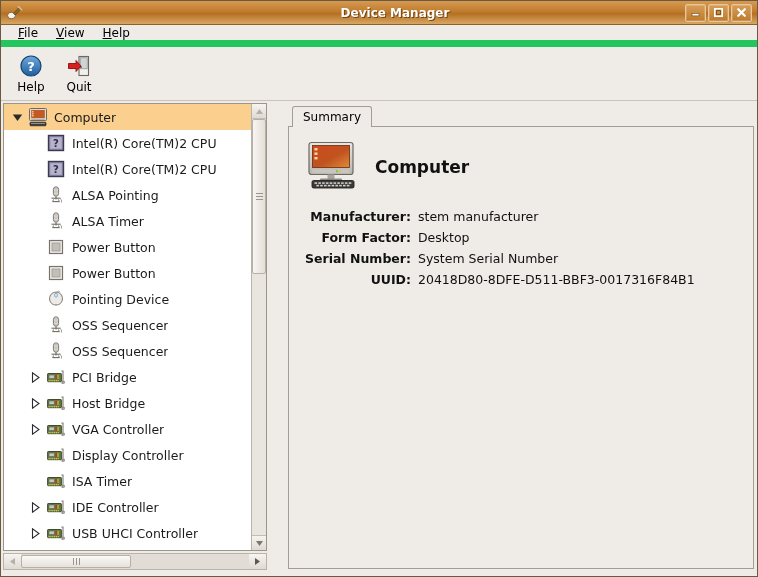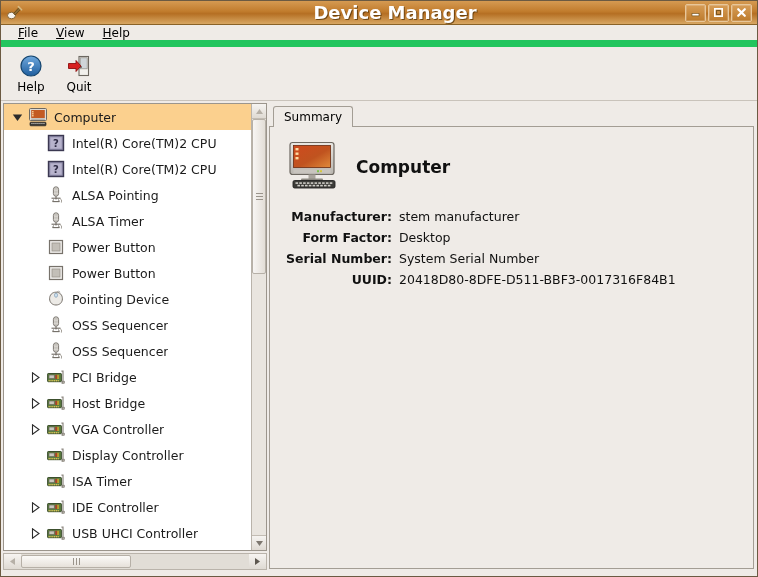--- a/index.html
+++ b/index.html
@@ -32,21 +32,21 @@
   }
   .title-icon {
     width: 20px; height: 20px;
     position: relative;
     flex: 0 0 20px;
     display: flex; align-items: center; justify-content: center;
   }
   .title-text {
     position: absolute; left: 0; right: 0;
     text-align: center;
-    font-weight: bold; font-size: 18px;
+    font-weight: bold; font-size: 12px;
     color: #ffffff;
     text-shadow: 1px 1px 0 rgba(90,55,10,0.8);
     pointer-events: none;
     margin-left: 32px;
   }
   .win-btns { margin-left: auto; display: flex; gap: 2px; z-index: 2; padding-right: 2px;}
   .win-btn {
     width: 21px; height: 18px;
     background: linear-gradient(to bottom, #d79d57, #bd7b2c);
     border: 1px solid #e8c79a;
@@ -93,20 +93,21 @@
   .tool-ico { height: 26px; display:flex; align-items:center; justify-content:center;}
   .tool-lbl { font-size: 12px; color: #000; }
 
   
   .main {
     flex: 1 1 auto;
     display: flex;
     background: #efebe7;
     min-height: 0;
     padding: 0;
+    gap: 19px;
   }
 
   
   .left-pane {
     width: 266px; flex: 0 0 266px;
     display: flex; flex-direction: column;
     min-height: 0;
     background: #efebe7;
     padding: 2px 0 2px 2px;
   }

